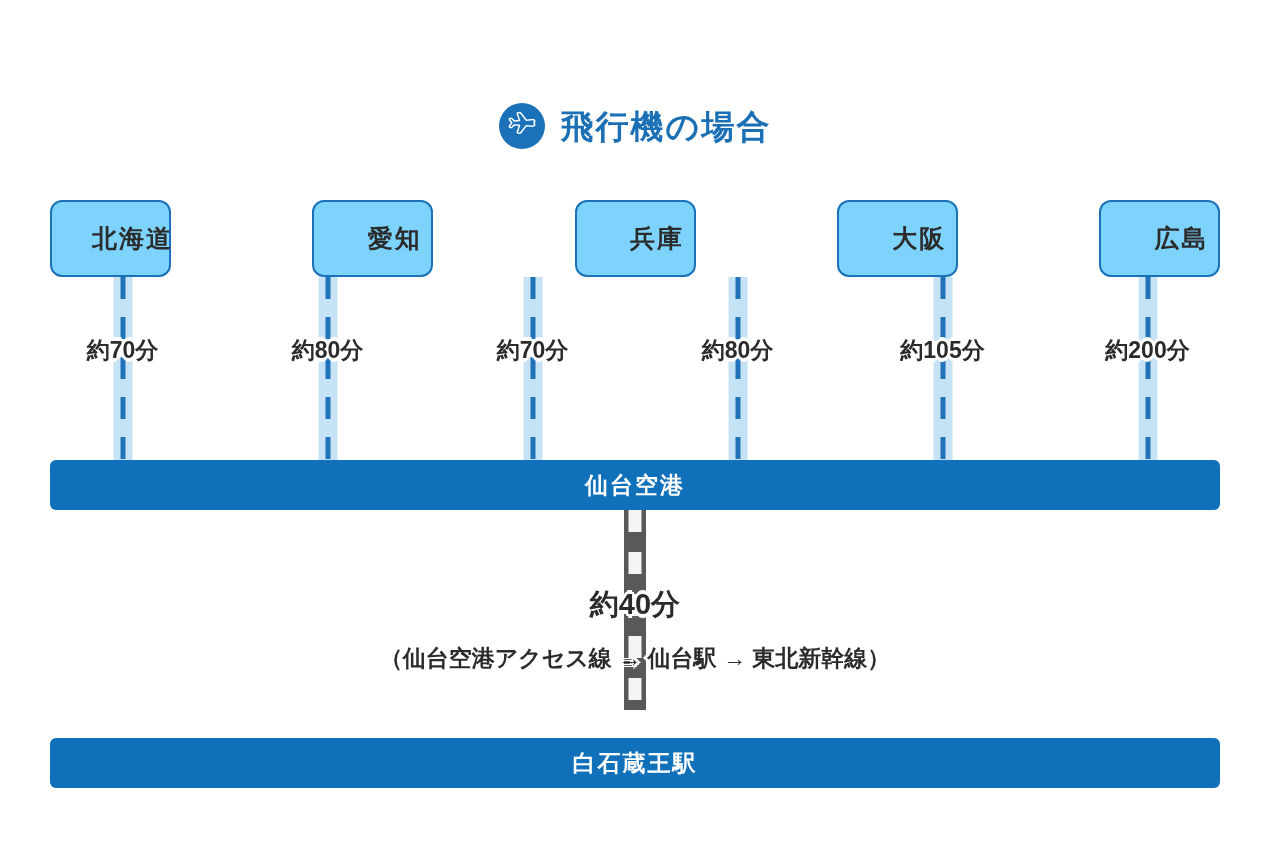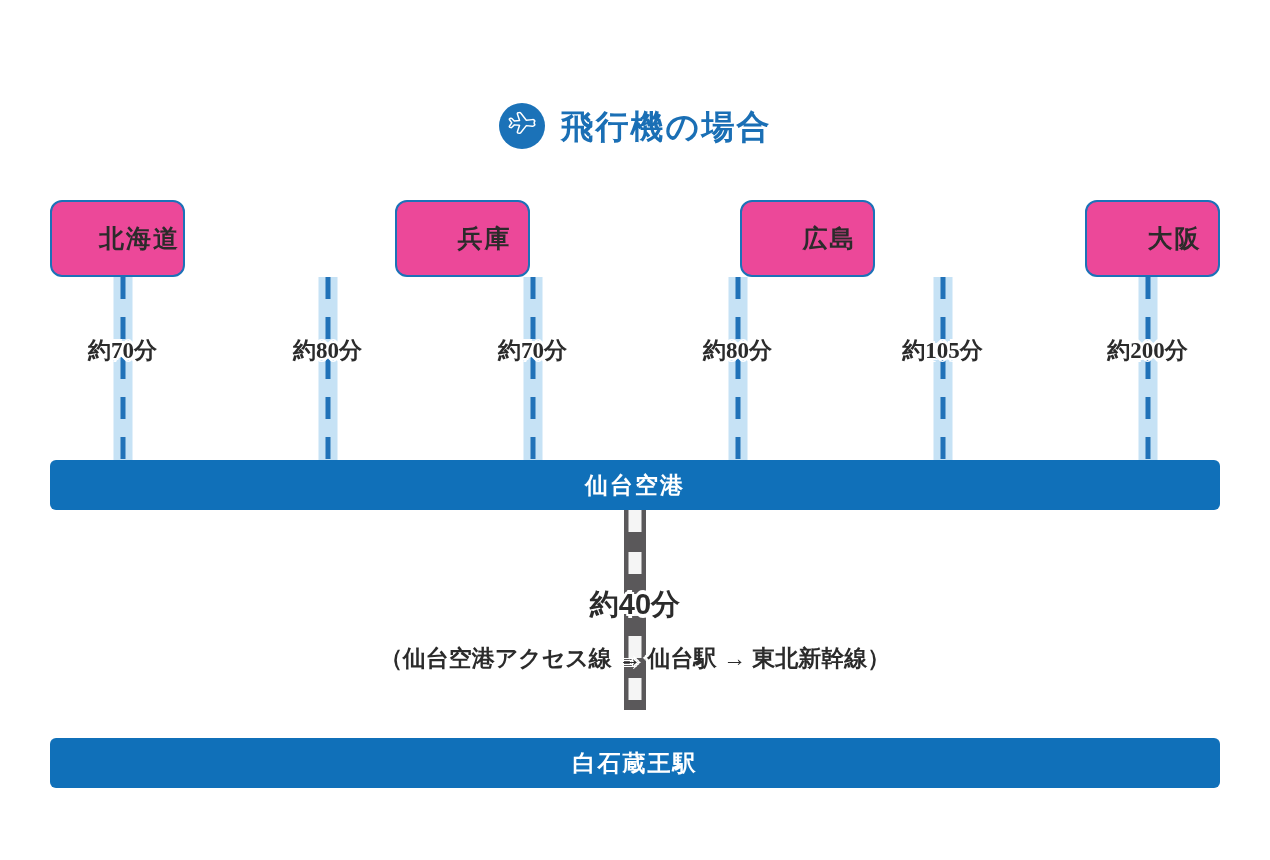--- a/index.html
+++ b/index.html
@@ -55,25 +55,25 @@
   .origins {
     position: absolute;
     left: 50px;
     top: 200px;
     width: 1170px;
     height: 77px;
     display: flex;
     justify-content: space-between;
   }
   .origin-box {
-    width: 135px;
+    width: 121px;
     height: 77px;
     border: 2.5px solid #1b72b8;
     border-radius: 12px;
-    background: #ec4899;
+    background: #7dd3fc;
     display: flex;
     align-items: center;
     justify-content: center;
     position: relative;
     z-index: 3;
     padding-left: 44px;
   }
   .origin-label {
     font-size: 25px;
     font-weight: bold;
@@ -93,21 +93,20 @@
     display: flex;
     justify-content: space-between;
     z-index: 1;
   }
   .lane {
     width: 145px;
     height: 185px;
     position: relative;
     display: flex;
     justify-content: center;
-    font-family: Liberation Serif, serif;
   }
   .lane-band {
     position: absolute;
     top: 0;
     left: 50%;
     transform: translateX(-50%);
     width: 19px;
     height: 185px;
     background: #c6e2f5;
   }
@@ -242,27 +241,30 @@
       </svg>
     </span>
     <span class="title-text">飛行機の場合</span>
   </div>
 
   <div class="origins">
     <div class="origin-box">
       <span class="origin-label">北海道</span>
     </div>
     <div class="origin-box">
+      <span class="origin-label">愛知</span>
+    </div>
+    <div class="origin-box">
       <span class="origin-label">兵庫</span>
     </div>
     <div class="origin-box">
+      <span class="origin-label">大阪</span>
+    </div>
+    <div class="origin-box">
       <span class="origin-label">広島</span>
-    </div>
-    <div class="origin-box">
-      <span class="origin-label">大阪</span>
     </div>
   </div>
 
   <div class="air-lanes">
     <div class="lane">
       <span class="lane-band"></span>
       <span class="lane-dash"></span>
       <span class="lane-time">約70分</span>
     </div>
     <div class="lane">

